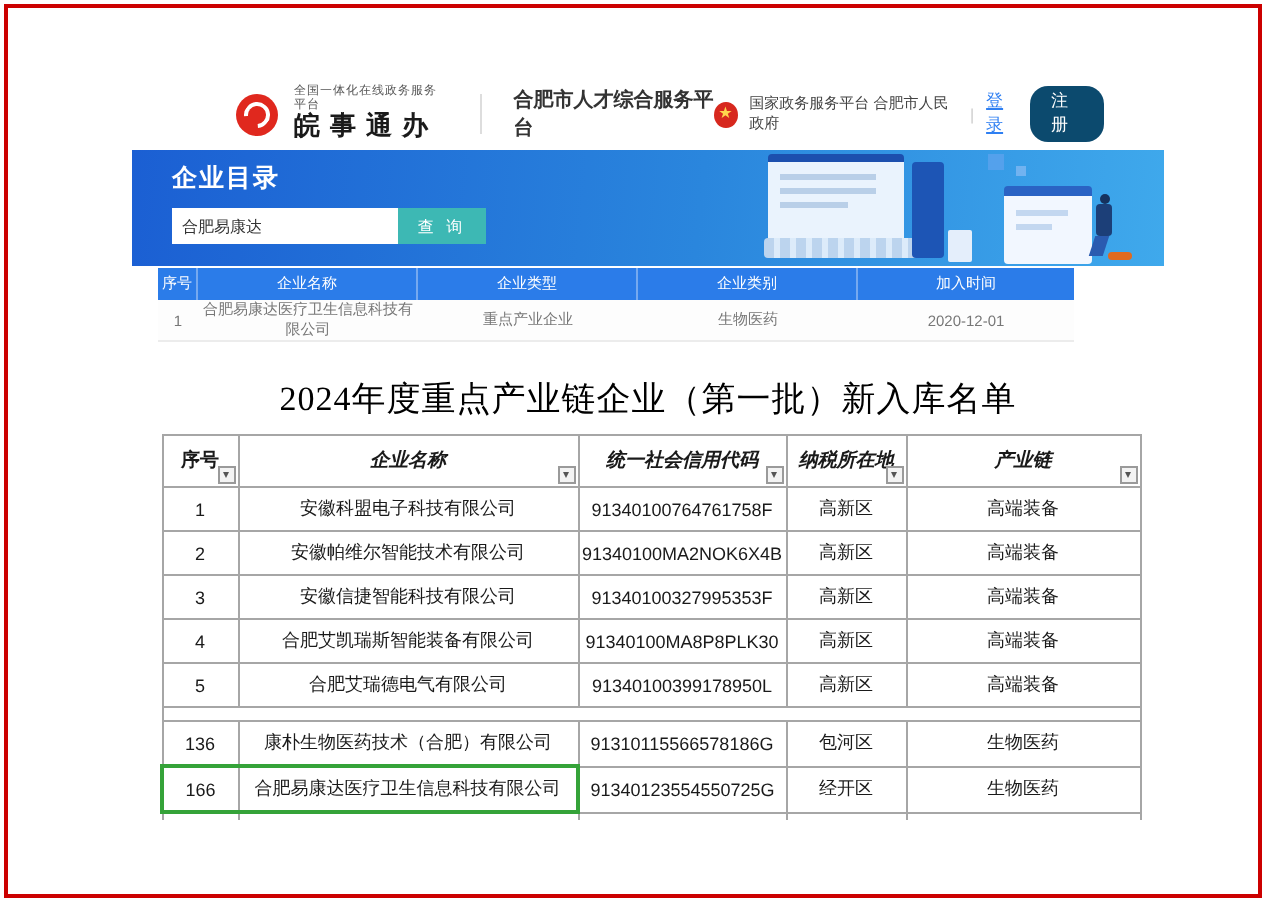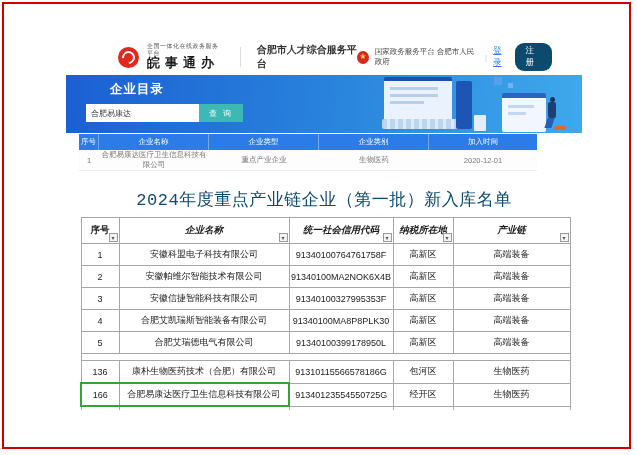--- a/index.html
+++ b/index.html
@@ -27,21 +27,21 @@
     display:flex;align-items:center;justify-content:center;line-height:1;}
   .gov-text{font-size:7.5px;color:#444;}
   .hdr-div{color:#ccc;font-size:8px;}
   .login-link{font-size:8.5px;color:#2e7ff2;cursor:pointer;text-decoration:underline;}
   .register-btn{font-size:8.5px;color:#fff;background:#0c4a6e;border-radius:9px;padding:2px 11px;cursor:pointer;}
 
   
   .banner{position:absolute;left:62px;top:71px;width:516px;height:58px;
     background:linear-gradient(96deg,#1b5fd3 0%,#2a86dd 55%,#3fa9ec 100%);box-sizing:border-box;
     padding:6px 0 0 20px;overflow:hidden;}
-  .banner-title{font-size:12.5px;font-weight:bold;color:#fff;letter-spacing:1px;margin-bottom:6px;position:relative;z-index:3;margin-left:24px;}
+  .banner-title{font-size:12.5px;font-weight:bold;color:#fff;letter-spacing:1px;margin-bottom:6px;position:relative;z-index:3;}
   .search-row{display:flex;align-items:flex-start;position:relative;z-index:3;}
   .search-input{width:113px;height:18px;border:none;background:#fff;font-size:8px;color:#333;
     padding:0 5px;box-sizing:border-box;outline:none;}
   .search-btn{width:44px;height:18px;background:#3db8b4;color:#fff;font-size:8px;border:none;
     display:flex;align-items:center;justify-content:center;letter-spacing:2px;cursor:pointer;}
 
   
   .illus{position:absolute;right:0;top:0;width:200px;height:58px;z-index:1;}
   .il{position:absolute;}
   .monitor{left:2px;top:2px;width:68px;height:40px;background:#eaf3fd;border-top:4px solid #1c4fae;border-radius:2px;}
@@ -63,21 +63,21 @@
   .result-table{position:absolute;left:75px;top:130px;width:458px;font-size:7.5px;}
   .rt-head{display:grid;grid-template-columns:20px 110px 110px 110px 108px;height:16px;
     background:#2b7ce9;color:#fff;align-items:center;text-align:center;}
   .rt-head > div{border-right:1px solid rgba(255,255,255,.35);line-height:16px;height:16px;overflow:hidden;}
   .rt-head > div:last-child{border-right:none;}
   .rt-row{display:grid;grid-template-columns:20px 110px 110px 110px 108px;height:20px;background:#fdfdfd;
     color:#777;align-items:center;text-align:center;border-bottom:1px solid #ececec;cursor:pointer;}
 
   
   .doc-title{position:absolute;left:62px;top:184px;width:516px;text-align:center;
-    font-family:Liberation Mono, monospace;font-size:17px;color:#0c4a6e;letter-spacing:.5px;}
+    font-family:Liberation Serif, serif;font-size:17px;color:#000000;letter-spacing:.5px;}
 
   table.main{position:absolute;left:76px;top:213px;border-collapse:collapse;table-layout:fixed;
     font-family:"Liberation Serif","DejaVu Serif",serif;color:#1a1a1a;}
   table.main td,table.main th{border:1px solid #a6a6a6;text-align:center;vertical-align:middle;
     overflow:hidden;white-space:nowrap;padding:0;}
   table.main th{height:25px;font-size:9.5px;font-weight:bold;font-style:italic;position:relative;}
   table.main td{height:21px;font-size:9px;}
   td.num,th .nop{font-style:normal;}
   td.num{font-family:"Liberation Sans","DejaVu Sans",sans-serif;font-size:8px;}
   .filter-box{position:absolute;right:1px;bottom:1px;width:9px;height:9px;border:1px solid #9a9a9a;

